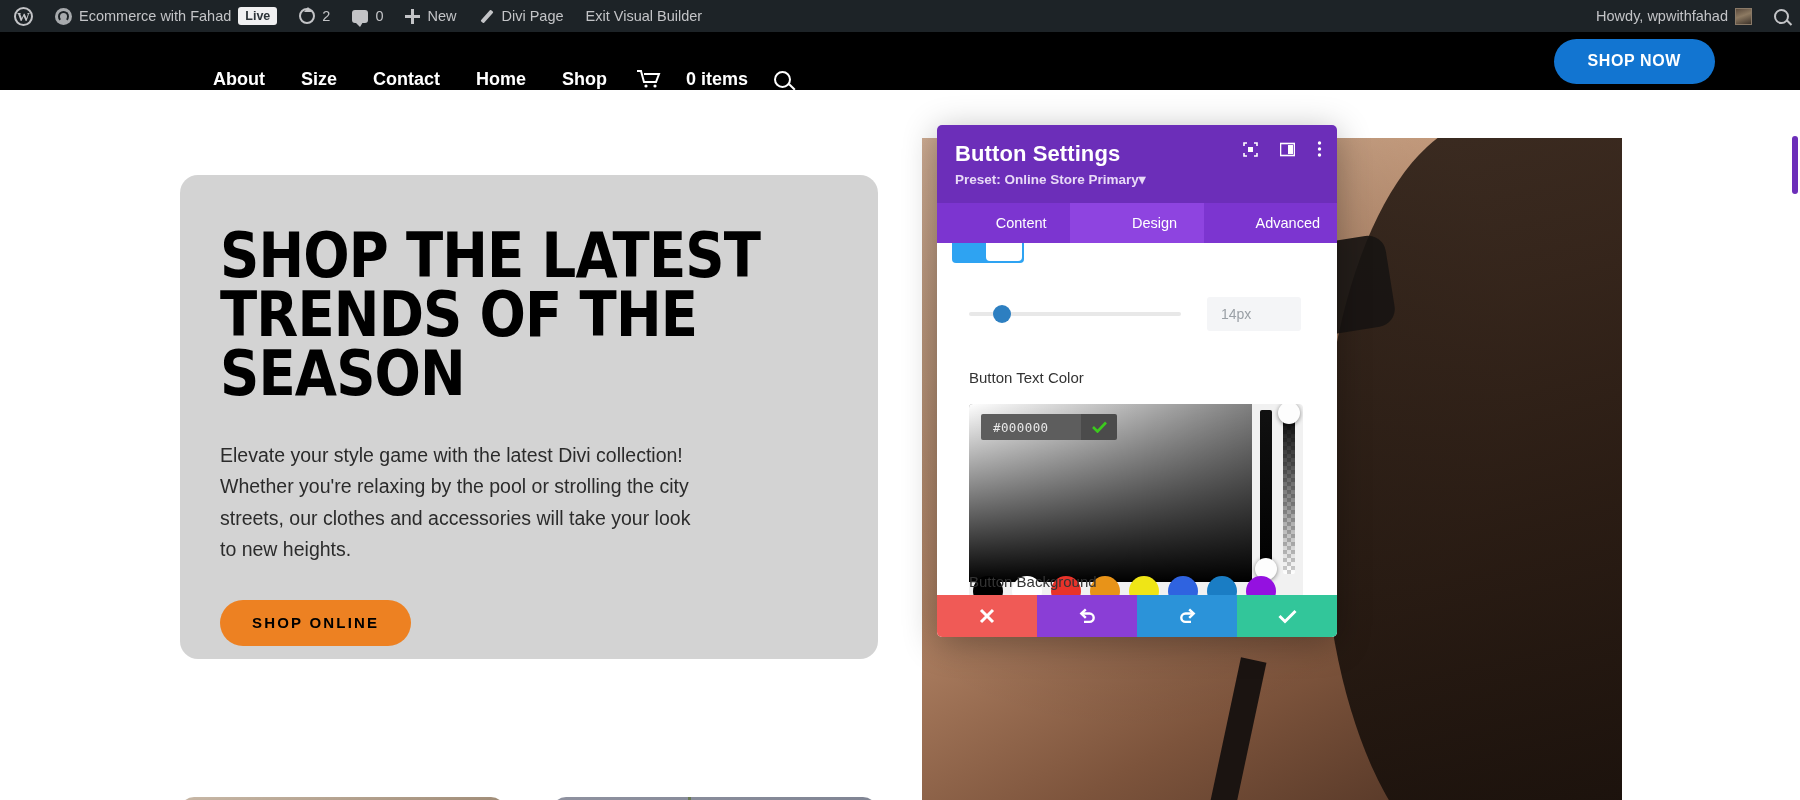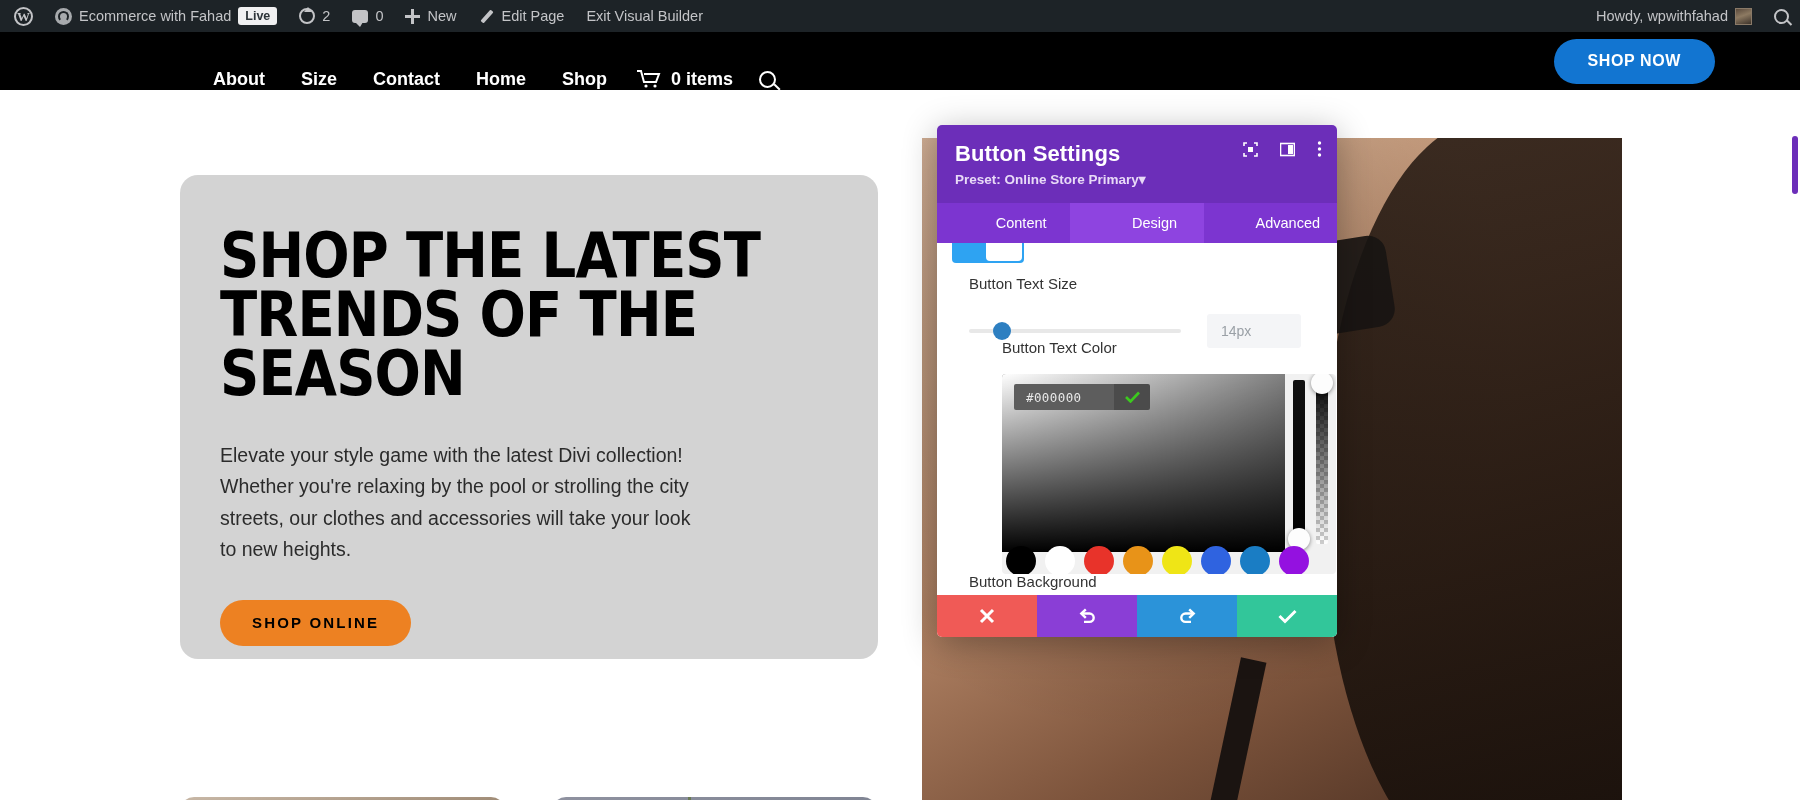--- a/index.html
+++ b/index.html
@@ -35,21 +35,21 @@
   .search-ab{ width:15px;height:15px;border:2px solid #c3c4c7;border-radius:50%;position:relative;display:inline-block;}
   .search-ab::after{content:"";position:absolute;width:2px;height:7px;background:#c3c4c7;right:-3px;bottom:-4px;transform:rotate(-45deg);}
 
   
   #siteheader{
     position:absolute;top:32px;left:0;width:1800px;height:58px;background:#000;
     display:flex;align-items:center;
   }
   #mainnav{ display:flex;align-items:center;gap:0;margin-left:195px;margin-top:36px; }
   #mainnav a{ color:#fff;font-size:18px;font-weight:600;padding:0 18px;text-decoration:none;white-space:nowrap;}
-  .cart-wrap{ display:flex;align-items:center;gap:10px;padding-left:12px;}
+  .cart-wrap{ display:flex;align-items:center;gap:25px;padding-left:12px;}
   .cart-ico{ width:24px;height:18px;position:relative;display:inline-block;}
   .cart-ico svg{ display:block; }
   .cart-count{ color:#fff;font-size:18px;font-weight:600; }
   .nav-search{ margin-left:26px;width:17px;height:17px;border:2px solid #fff;border-radius:50%;position:relative;display:inline-block;}
   .nav-search::after{content:"";position:absolute;width:2px;height:8px;background:#fff;right:-4px;bottom:-5px;transform:rotate(-45deg);}
   #shopnow{
     margin-left:auto;margin-right:85px;background:#1275d1;color:#fff;border:none;border-radius:40px;
     padding:0 34px;height:45px;font-size:16px;font-weight:700;letter-spacing:.6px;font-family:"Liberation Sans",sans-serif;cursor:pointer;
   }
 
@@ -104,21 +104,21 @@
   #modal-body{ position:relative;height:352px;background:#fff;overflow:hidden;}
   #toggle-row{ position:absolute;left:15px;top:-6px;display:flex;width:72px;height:26px;border-radius:4px;overflow:hidden;background:#2ea3f2;}
   #toggle-row .yes{ flex:1;color:#fff;font-size:12px;font-weight:bold;display:flex;align-items:center;justify-content:center;margin-top:32px;}
   #toggle-row .knob{ width:36px;background:#fff;border-radius:4px;margin:2px;}
   .field-label{ font-size:15px;color:#333;font-weight:400; }
   #size-field{ position:absolute;left:32px;top:32px;width:340px; }
   #size-slider-row{ display:flex;align-items:center;margin-top:22px;gap:0; }
   .slider-track{ position:relative;width:212px;height:4px;background:#e8e8e8;border-radius:2px; }
   .slider-handle{ position:absolute;top:-7px;left:24px;width:18px;height:18px;border-radius:50%;background:#2d7fc1;cursor:pointer; }
   .num-input{ margin-left:26px;width:94px;height:34px;background:#f4f5f7;border:none;border-radius:3px;color:#9aa0a6;font-size:14px;padding:0 14px;font-family:"Liberation Sans",sans-serif;}
-  #color-field{ position:absolute;left:32px;top:96px;width:340px;margin-left:33px; }
+  #color-field{ position:absolute;left:32px;top:126px;width:340px; }
   #picker{ margin-top:18px;width:334px;height:200px;position:relative;background:#f1f1f1;border-radius:4px;overflow:hidden; }
   #sv-panel{ position:absolute;left:0;top:0;width:283px;height:178px;
     background:linear-gradient(to bottom, rgba(255,255,255,0) 0%, #000 100%),
                linear-gradient(to right, #fff 0%, rgba(255,255,255,0) 100%), #808080; }
   #hex-row{ position:absolute;left:12px;top:10px;display:flex;height:26px;border-radius:2px;overflow:hidden;z-index:3;}
   #hex-val{ background:#5d5d5d;color:#e8e8e8;font-family:"DejaVu Sans Mono",monospace;font-size:12.5px;
     display:flex;align-items:center;padding:0 12px;width:100px;letter-spacing:.4px;}
   #hex-ok{ background:#4b4b4b;width:36px;display:flex;align-items:center;justify-content:center;cursor:pointer;}
   .vslider{ position:absolute;top:6px;width:12px;height:164px;border-radius:2px; }
   #hue-slider{ left:291px;background:linear-gradient(to bottom,#111 0%,#000 100%); }
@@ -157,21 +157,21 @@
     <div class="ab-item">
       <span class="cmt-ico"></span>
       <span>0</span>
     </div>
     <div class="ab-item">
       <span class="plus-ico"></span>
       <span>New</span>
     </div>
     <div class="ab-item">
       <span class="pencil-ico"></span>
-      <span>Edit Page</span>
+      <span>Divi Page</span>
     </div>
     <div class="ab-item">
       <span>Exit Visual Builder</span>
     </div>
   </div>
   <div class="ab-right">
     <div class="ab-item">
       <span>Howdy, wpwithfahad</span>
       <span class="avatar"></span>
     </div>
@@ -264,21 +264,20 @@
   </div>
 
   <div id="modal-body">
 
     <div id="toggle-row">
       <span class="yes">YES</span>
       <span class="knob"></span>
     </div>
 
     <div id="size-field">
-      <div class="field-label">Button Text Size</div>
       <div id="size-slider-row">
         <div class="slider-track">
           <div class="slider-handle"></div>
         </div>
         <input class="num-input" type="text" value="14px" style="">
       </div>
     </div>
 
     <div id="color-field">
       <div class="field-label">Button Text Color</div>

